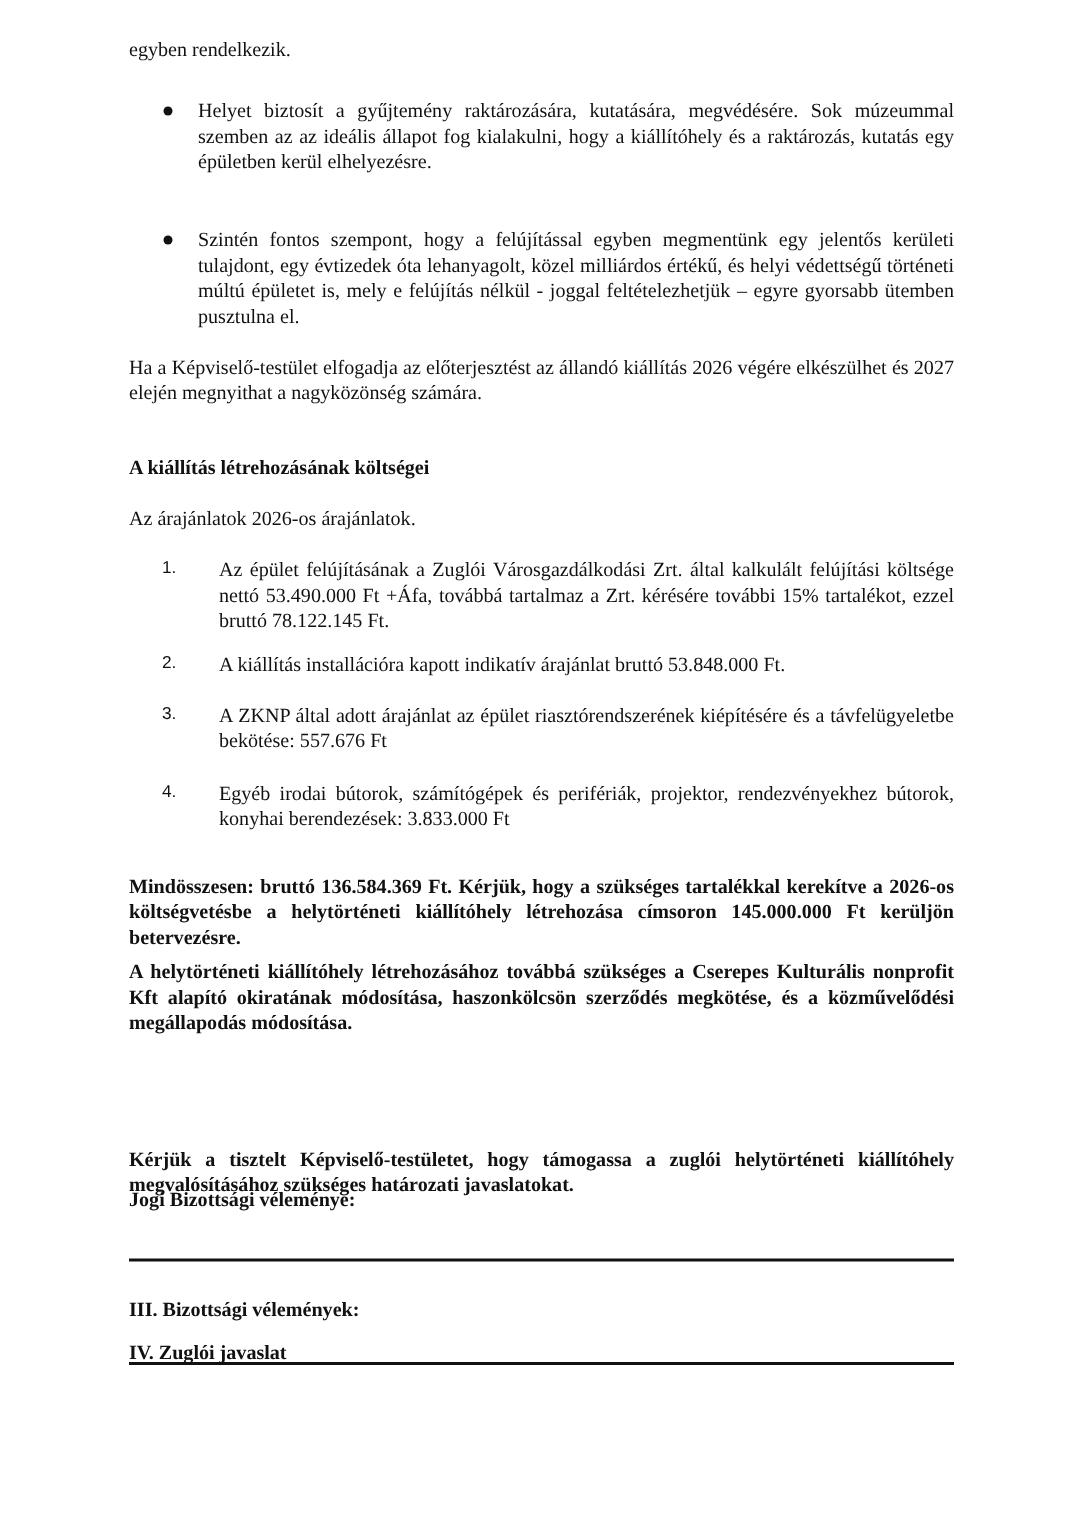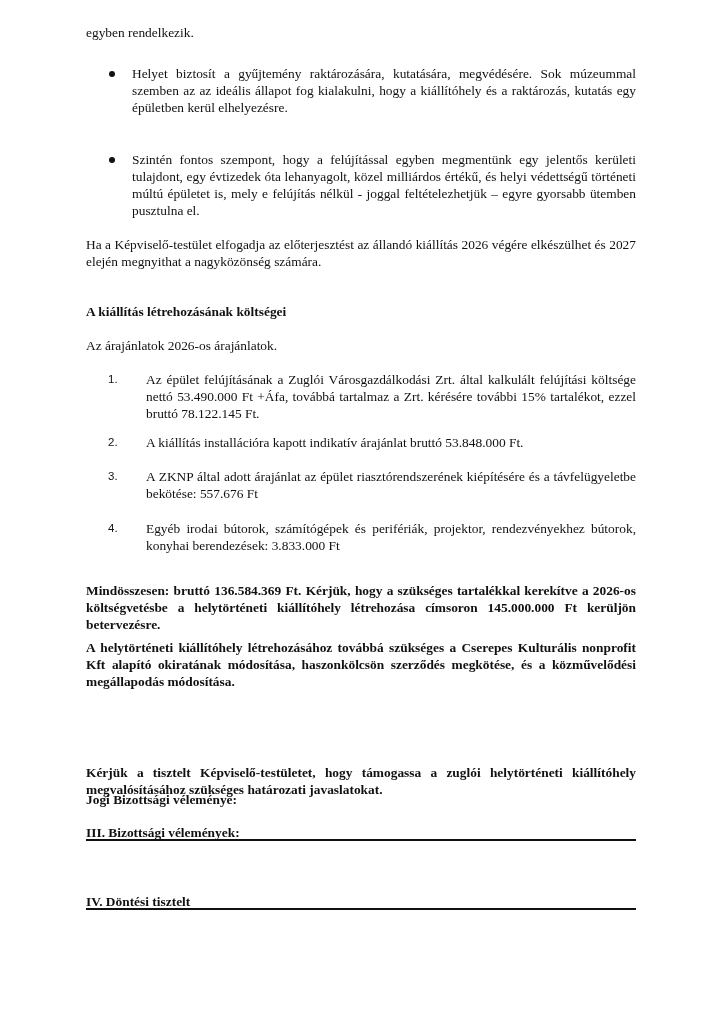--- a/index.html
+++ b/index.html
@@ -61,19 +61,19 @@
   </div>
 
   <p class="abs bold" style="top:582px;">Mindösszesen: bruttó 136.584.369 Ft. Kérjük, hogy a szükséges tartalékkal kerekítve a 2026-os költségvetésbe a helytörténeti kiállítóhely létrehozása címsoron 145.000.000 Ft kerüljön betervezésre.</p>
 
   <p class="abs bold" style="top:639px;">A helytörténeti kiállítóhely létrehozásához továbbá szükséges a Cserepes Kulturális nonprofit Kft alapító okiratának módosítása, haszonkölcsön szerződés megkötése, és a közművelődési megállapodás módosítása.</p>
 
   <p class="abs bold" style="top:764px;">Kérjük a tisztelt Képviselő-testületet, hogy támogassa a zuglói helytörténeti kiállítóhely megvalósításához szükséges határozati javaslatokat.</p>
 
   <p class="abs bold" style="top:791px;">Jogi Bizottsági véleménye:</p>
 
-  <p class="abs bold" style="top:824px;">III. Bizottsági vélemények:</p>
+  <p class="abs bold" style="top:864px;">III. Bizottsági vélemények:</p>
   <div class="rule" style="top:839px;"></div>
 
-  <p class="abs bold" style="top:893px;">IV. Döntési tisztelt</p>
+  <p class="abs bold" style="top:893px;">IV. Zuglói javaslat</p>
   <div class="rule" style="top:908px;"></div>
 
 </div>
 
 </body></html>

